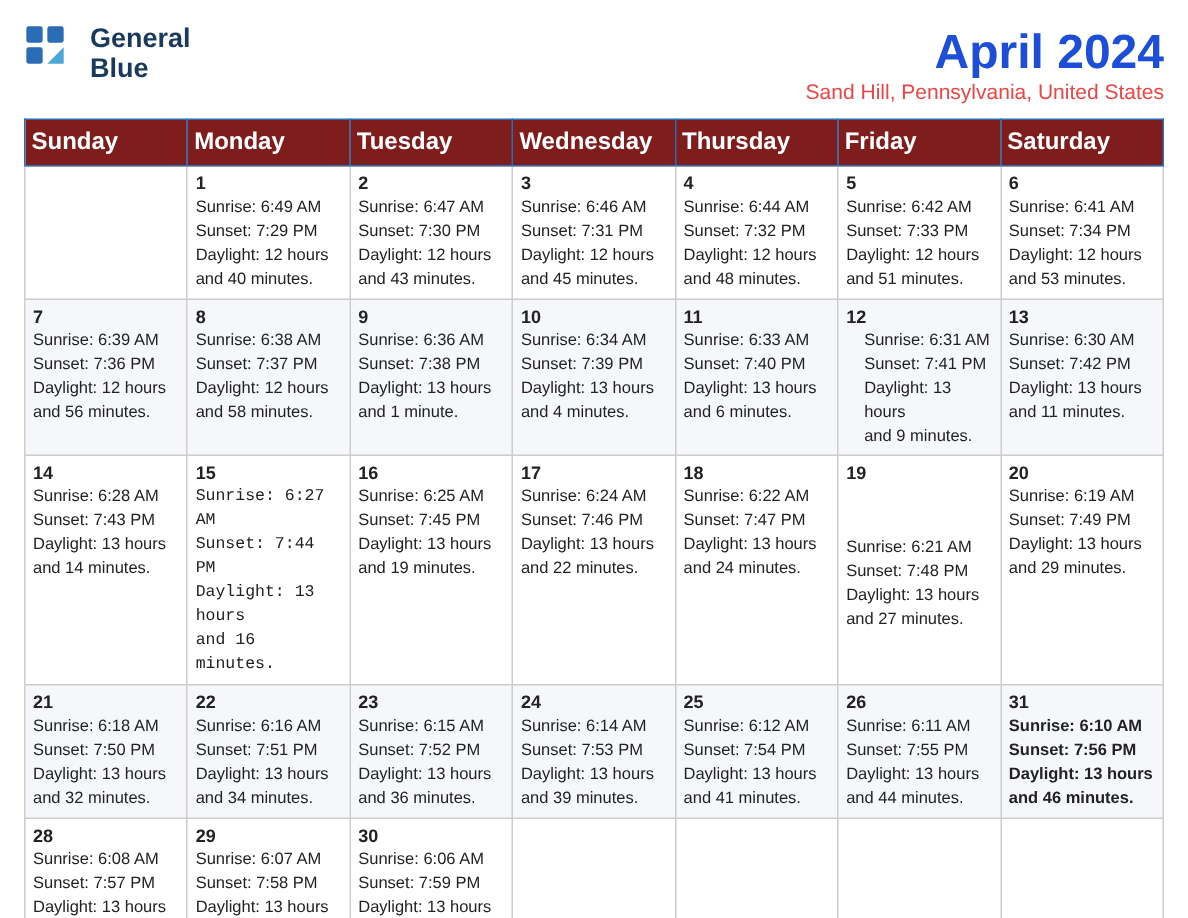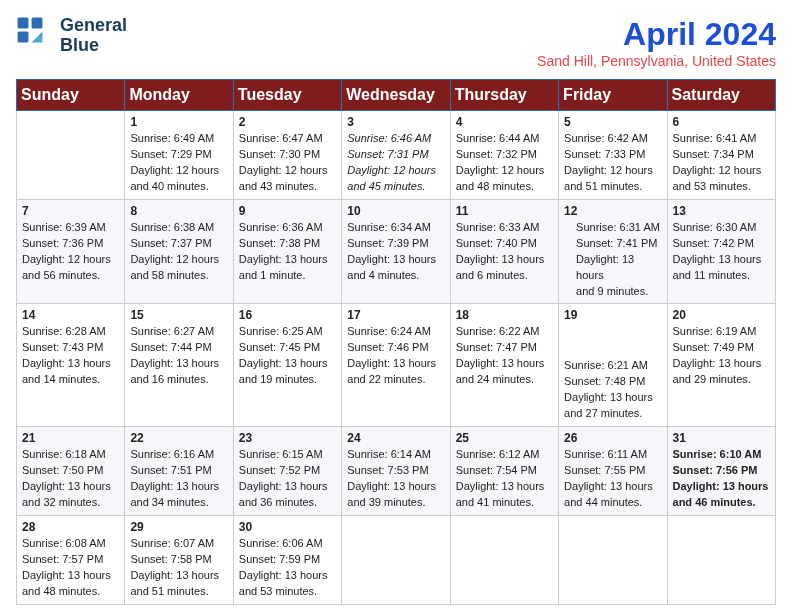--- a/index.html
+++ b/index.html
@@ -131,21 +131,21 @@
         </td>
         <td>
           <span class="day-num">2</span>
           <div class="day-info" style="white-space: pre-line;">Sunrise: 6:47 AM
 Sunset: 7:30 PM
 Daylight: 12 hours
 and 43 minutes.</div>
         </td>
         <td>
           <span class="day-num">3</span>
-          <div class="day-info" style="white-space: pre-line; font-style: italic;">Sunrise: 6:46 AM
+          <div class="day-info" style="white-space: pre-line;">Sunrise: 6:46 AM
 Sunset: 7:31 PM
 Daylight: 12 hours
 and 45 minutes.</div>
         </td>
         <td>
           <span class="day-num">4</span>
           <div class="day-info" style="white-space: pre-line;">Sunrise: 6:44 AM
 Sunset: 7:32 PM
 Daylight: 12 hours
 and 48 minutes.</div>
@@ -219,21 +219,21 @@
       <tr>
         <td>
           <span class="day-num">14</span>
           <div class="day-info" style="white-space: pre-line;">Sunrise: 6:28 AM
 Sunset: 7:43 PM
 Daylight: 13 hours
 and 14 minutes.</div>
         </td>
         <td>
           <span class="day-num">15</span>
-          <div class="day-info" style="white-space: pre-line;">Sunrise: 6:27 AM
+          <div class="day-info" style="white-space: pre-line; font-family: Liberation Mono, monospace;">Sunrise: 6:27 AM
 Sunset: 7:44 PM
 Daylight: 13 hours
 and 16 minutes.</div>
         </td>
         <td>
           <span class="day-num">16</span>
           <div class="day-info" style="white-space: pre-line;">Sunrise: 6:25 AM
 Sunset: 7:45 PM
 Daylight: 13 hours
 and 19 minutes.</div>

